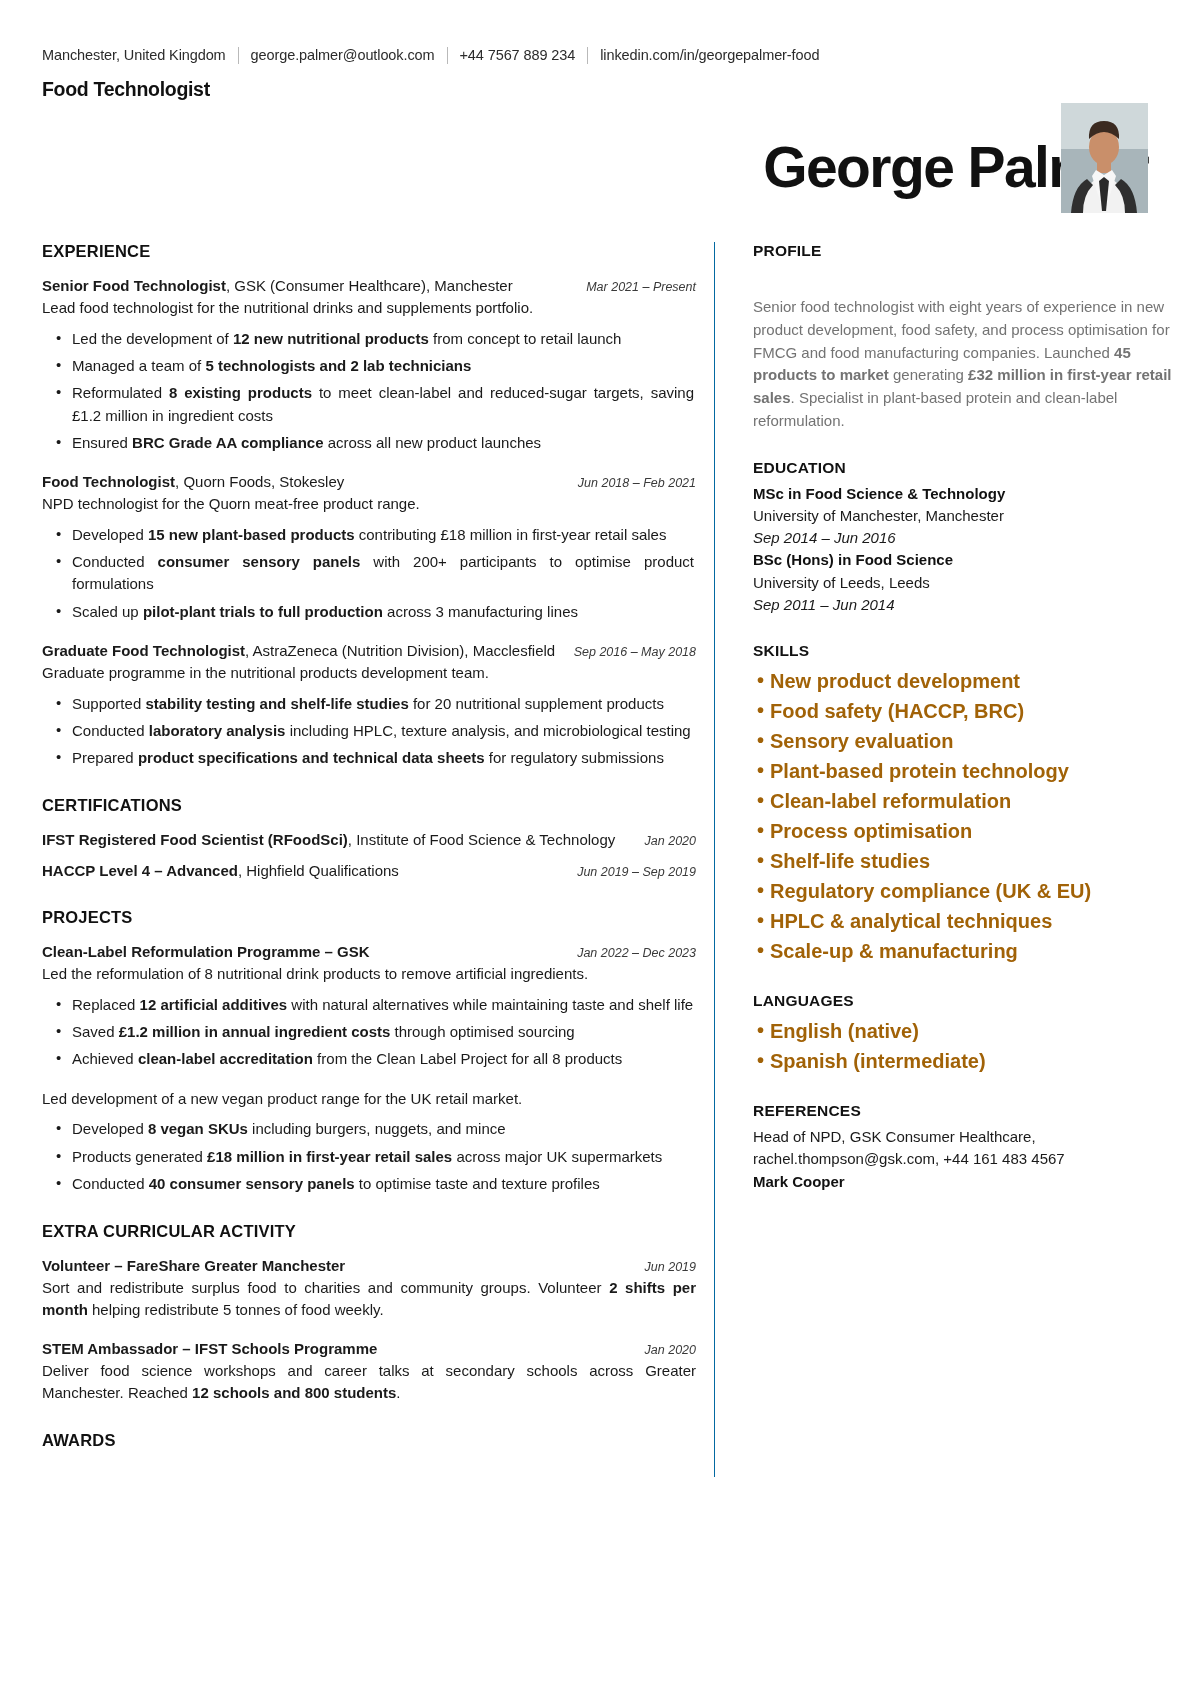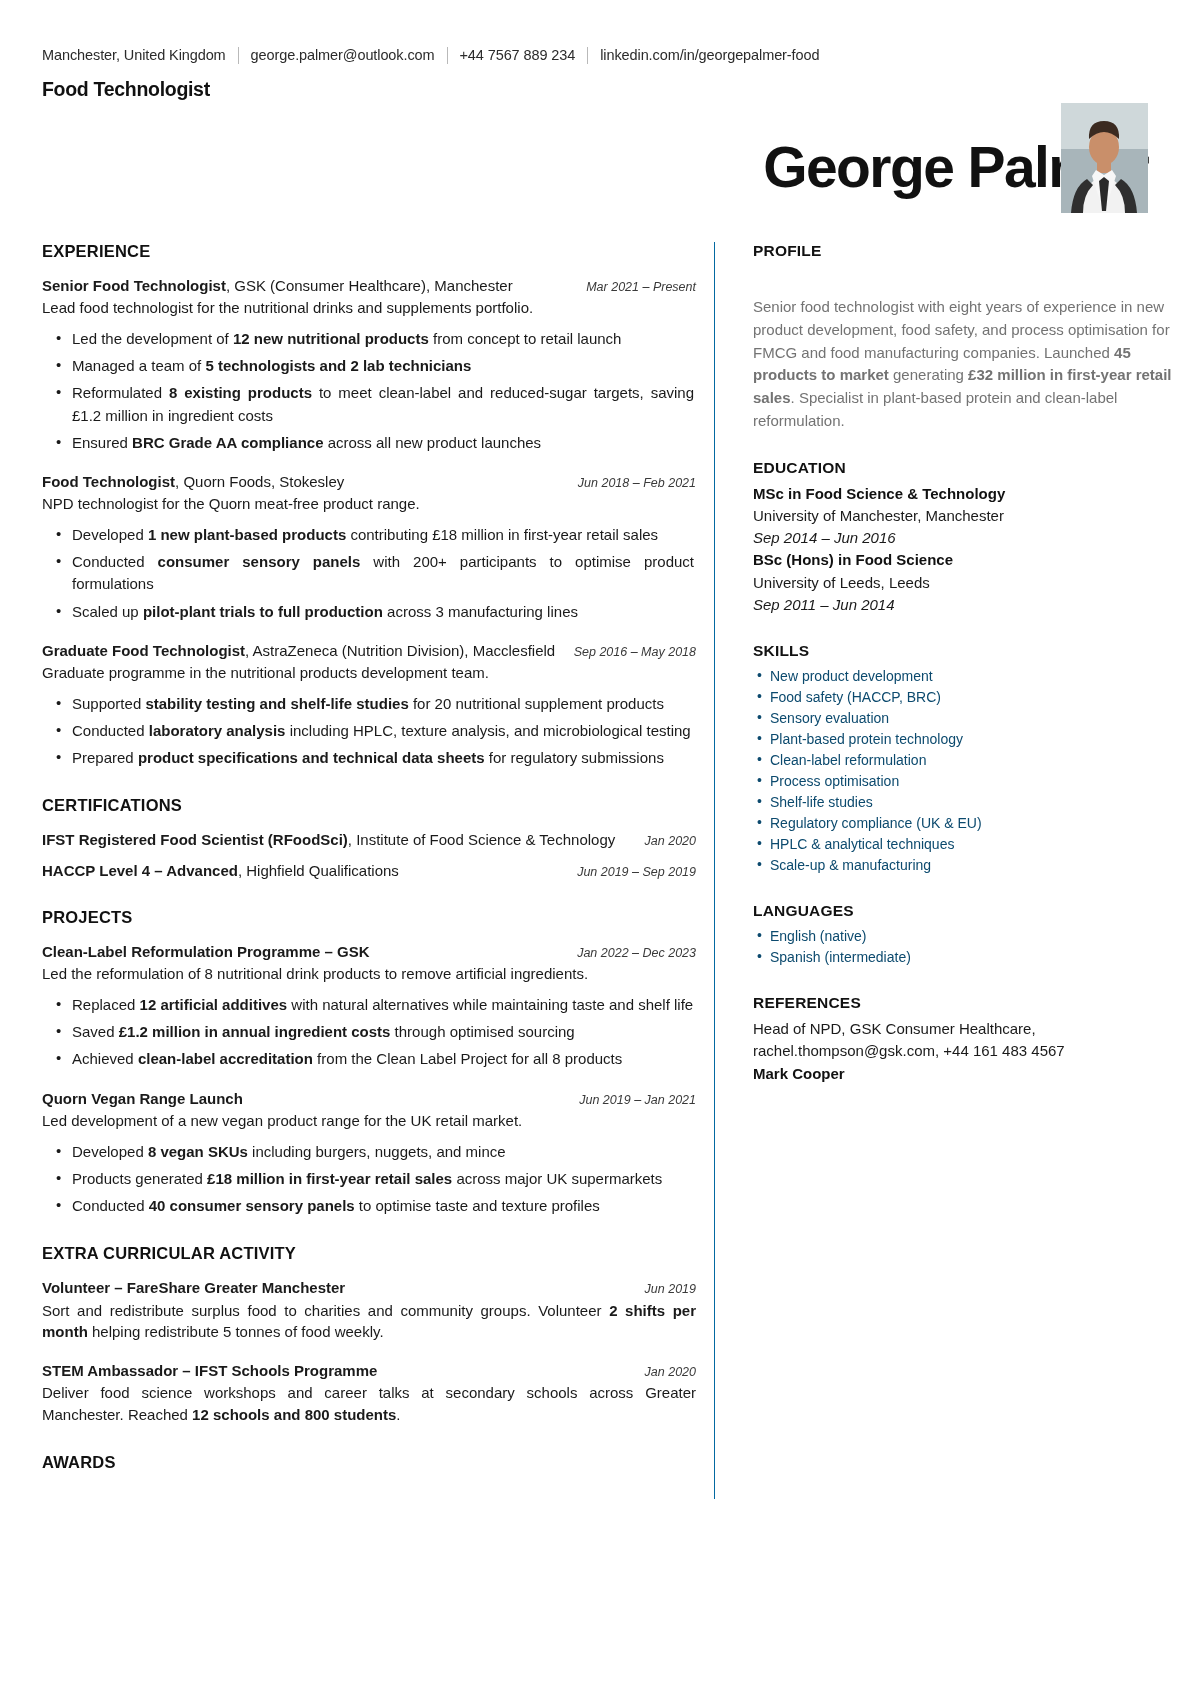--- a/index.html
+++ b/index.html
@@ -172,24 +172,25 @@
     font-style: italic;
     line-height: 1.48;
     color: #1a1a1a;
   }
   ul.side-list {
     margin: 0;
     padding-left: 17px;
     list-style: none;
   }
   ul.side-list li {
-    font-size: 14px;
+    font-size: 20px;
     line-height: 1.5;
     position: relative;
-    color: #0c4a6e;
+    color: #a16207;
+    font-weight: bold;
   }
   ul.side-list li:before {
     content: "\2022";
     position: absolute;
     left: -13px;
     top: -1px;
   }
   .ref-name {
     font-size: 15px;
     font-weight: bold;
@@ -256,21 +257,21 @@
                 <li>Ensured <b>BRC Grade AA compliance</b> across all new product launches</li>
               </ul>
             </div>
             <div class="entry">
               <div class="entry-head">
                 <div class="entry-title"><b>Food Technologist</b>, Quorn Foods, Stokesley</div>
                 <div class="entry-date">Jun 2018 – Feb 2021</div>
               </div>
               <div class="entry-sub">NPD technologist for the Quorn meat-free product range.</div>
               <ul class="bullets">
-                <li>Developed <b>1 new plant-based products</b> contributing £18 million in first-year retail sales</li>
+                <li>Developed <b>15 new plant-based products</b> contributing £18 million in first-year retail sales</li>
                 <li>Conducted <b>consumer sensory panels</b> with 200+ participants to optimise product formulations</li>
                 <li>Scaled up <b>pilot-plant trials to full production</b> across 3 manufacturing lines</li>
               </ul>
             </div>
             <div class="entry">
               <div class="entry-head">
                 <div class="entry-title"><b>Graduate Food Technologist</b>, AstraZeneca (Nutrition Division), Macclesfield</div>
                 <div class="entry-date">Sep 2016 – May 2018</div>
               </div>
               <div class="entry-sub">Graduate programme in the nutritional products development team.</div>
@@ -310,24 +311,20 @@
                 <div class="entry-date">Jan 2022 – Dec 2023</div>
               </div>
               <div class="entry-sub">Led the reformulation of 8 nutritional drink products to remove artificial ingredients.</div>
               <ul class="bullets">
                 <li>Replaced <b>12 artificial additives</b> with natural alternatives while maintaining taste and shelf life</li>
                 <li>Saved <b>£1.2 million in annual ingredient costs</b> through optimised sourcing</li>
                 <li>Achieved <b>clean-label accreditation</b> from the Clean Label Project for all 8 products</li>
               </ul>
             </div>
             <div class="entry">
-              <div class="entry-head">
-                <div class="entry-title"><b>Quorn Vegan Range Launch</b></div>
-                <div class="entry-date">Jun 2019 – Jan 2021</div>
-              </div>
               <div class="entry-sub">Led development of a new vegan product range for the UK retail market.</div>
               <ul class="bullets">
                 <li>Developed <b>8 vegan SKUs</b> including burgers, nuggets, and mince</li>
                 <li>Products generated <b>£18 million in first-year retail sales</b> across major UK supermarkets</li>
                 <li>Conducted <b>40 consumer sensory panels</b> to optimise taste and texture profiles</li>
               </ul>
             </div>
           </div>
       </div>
 

